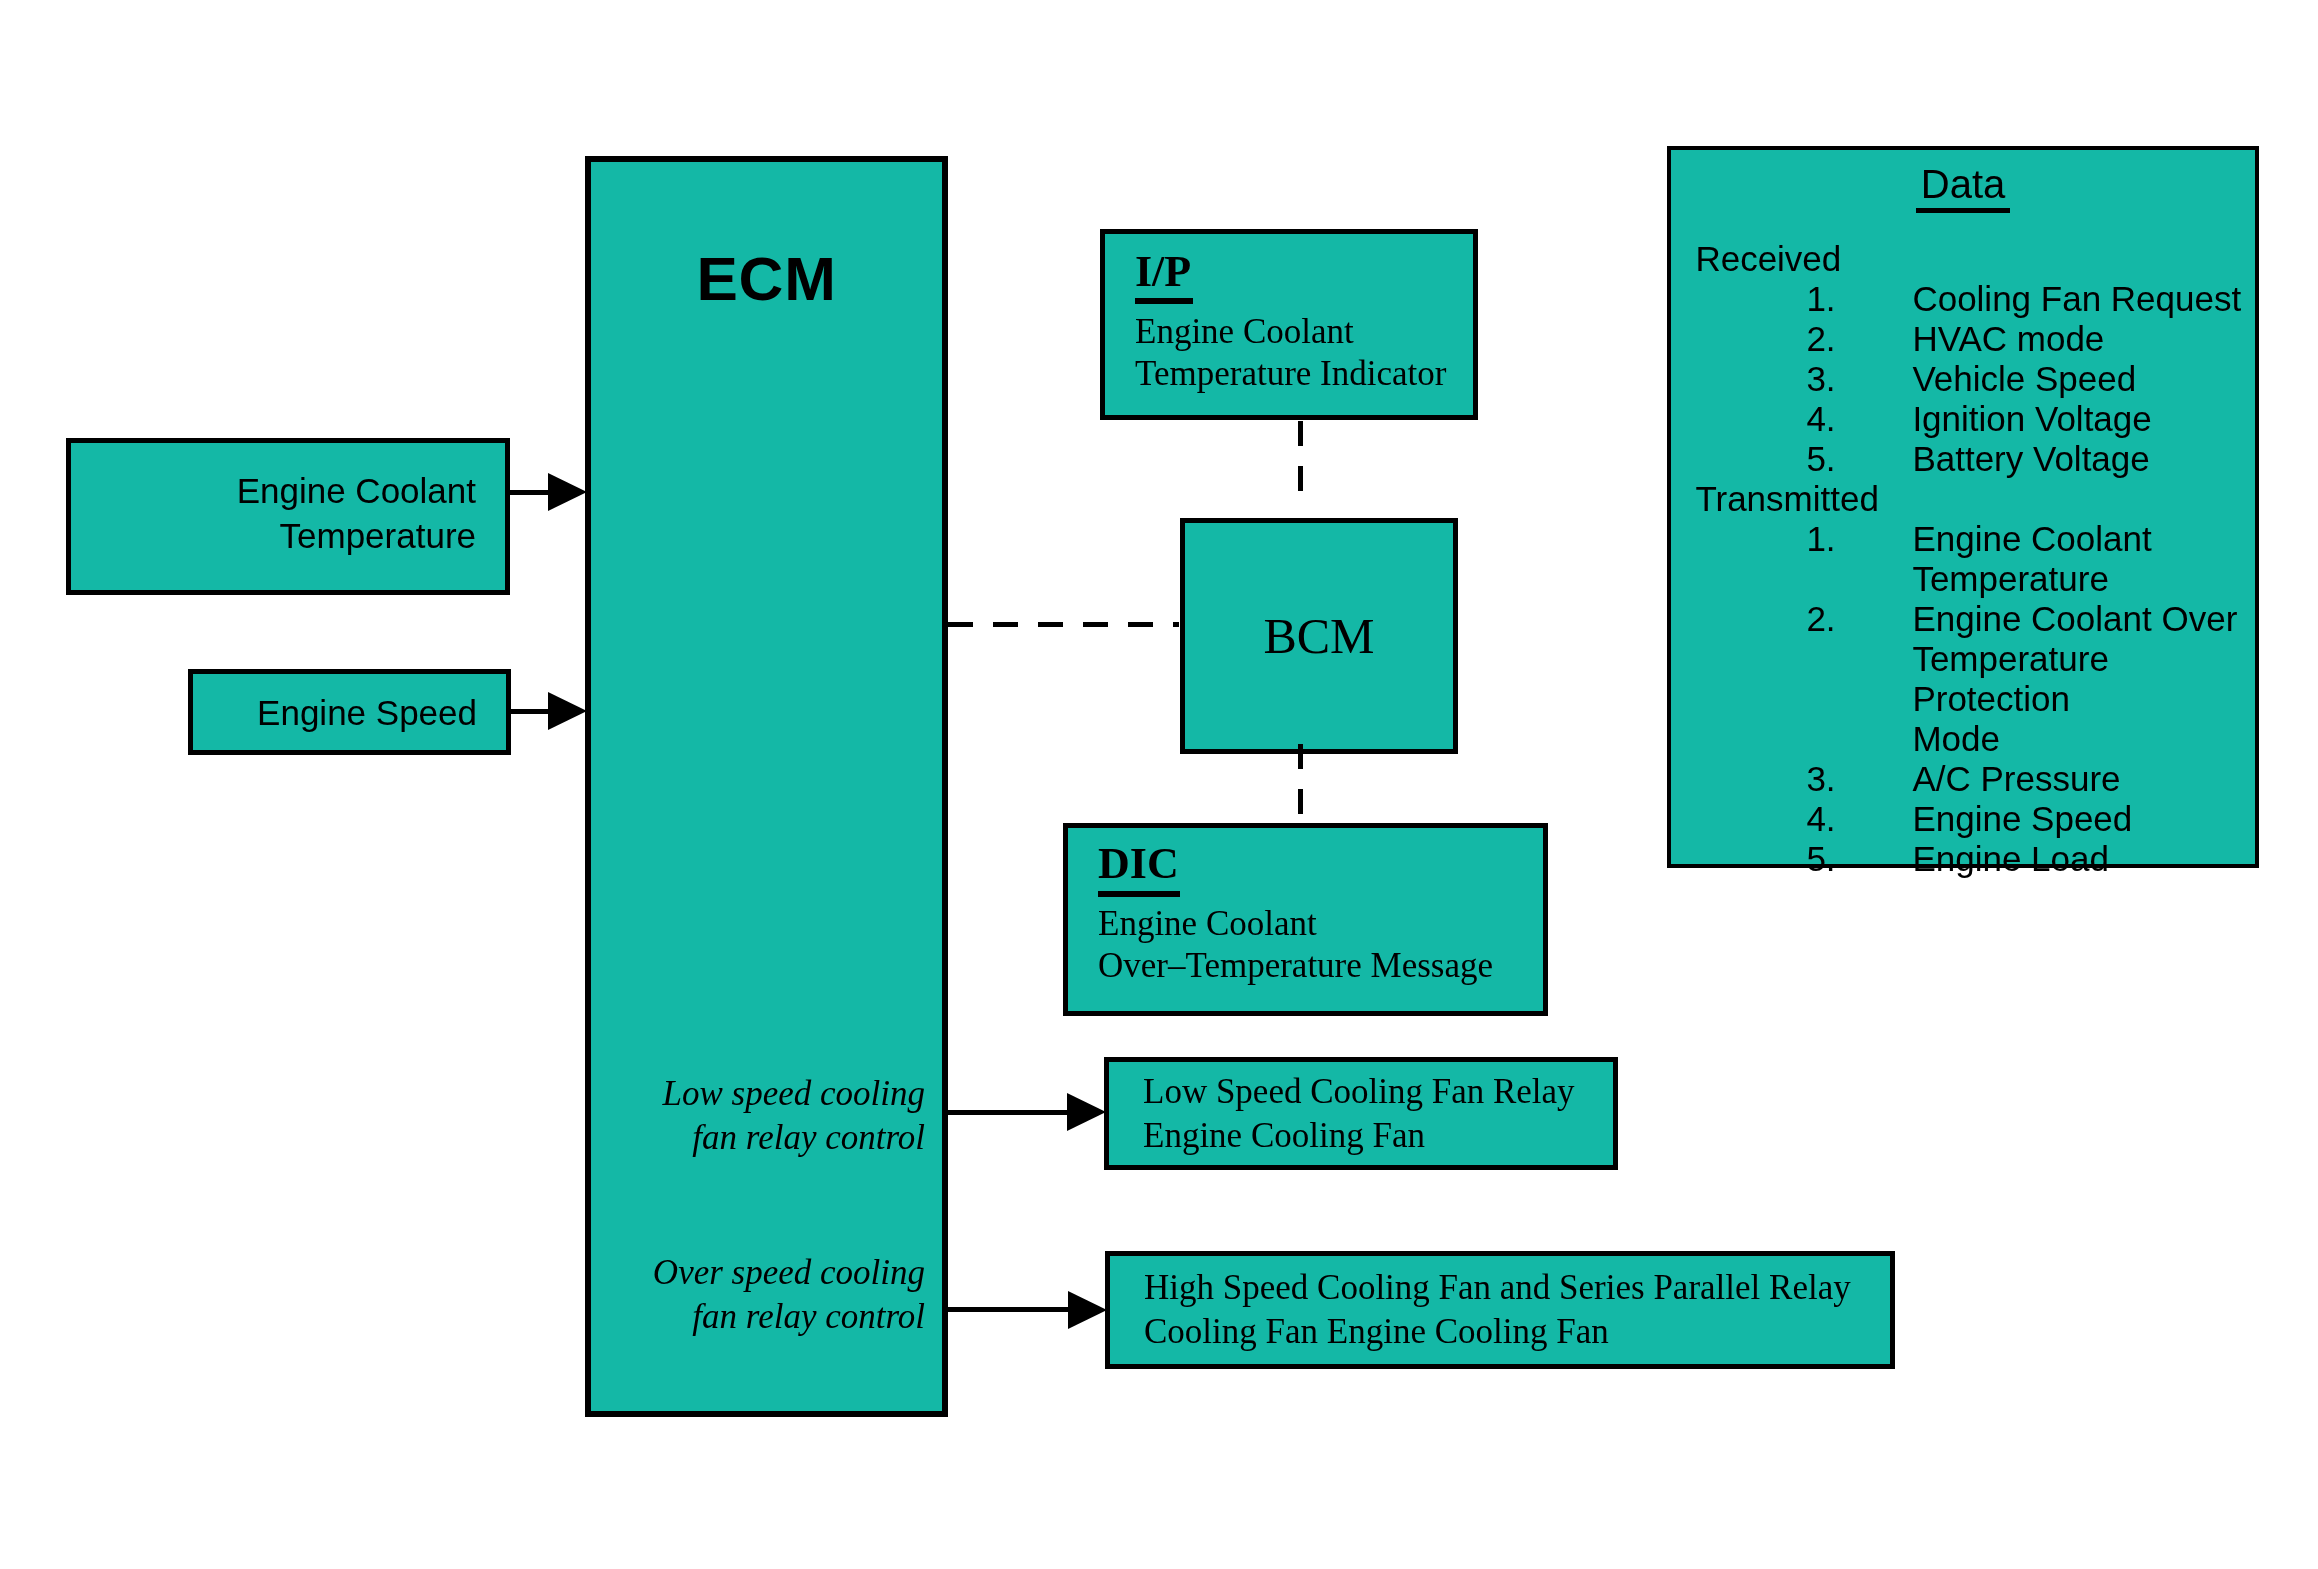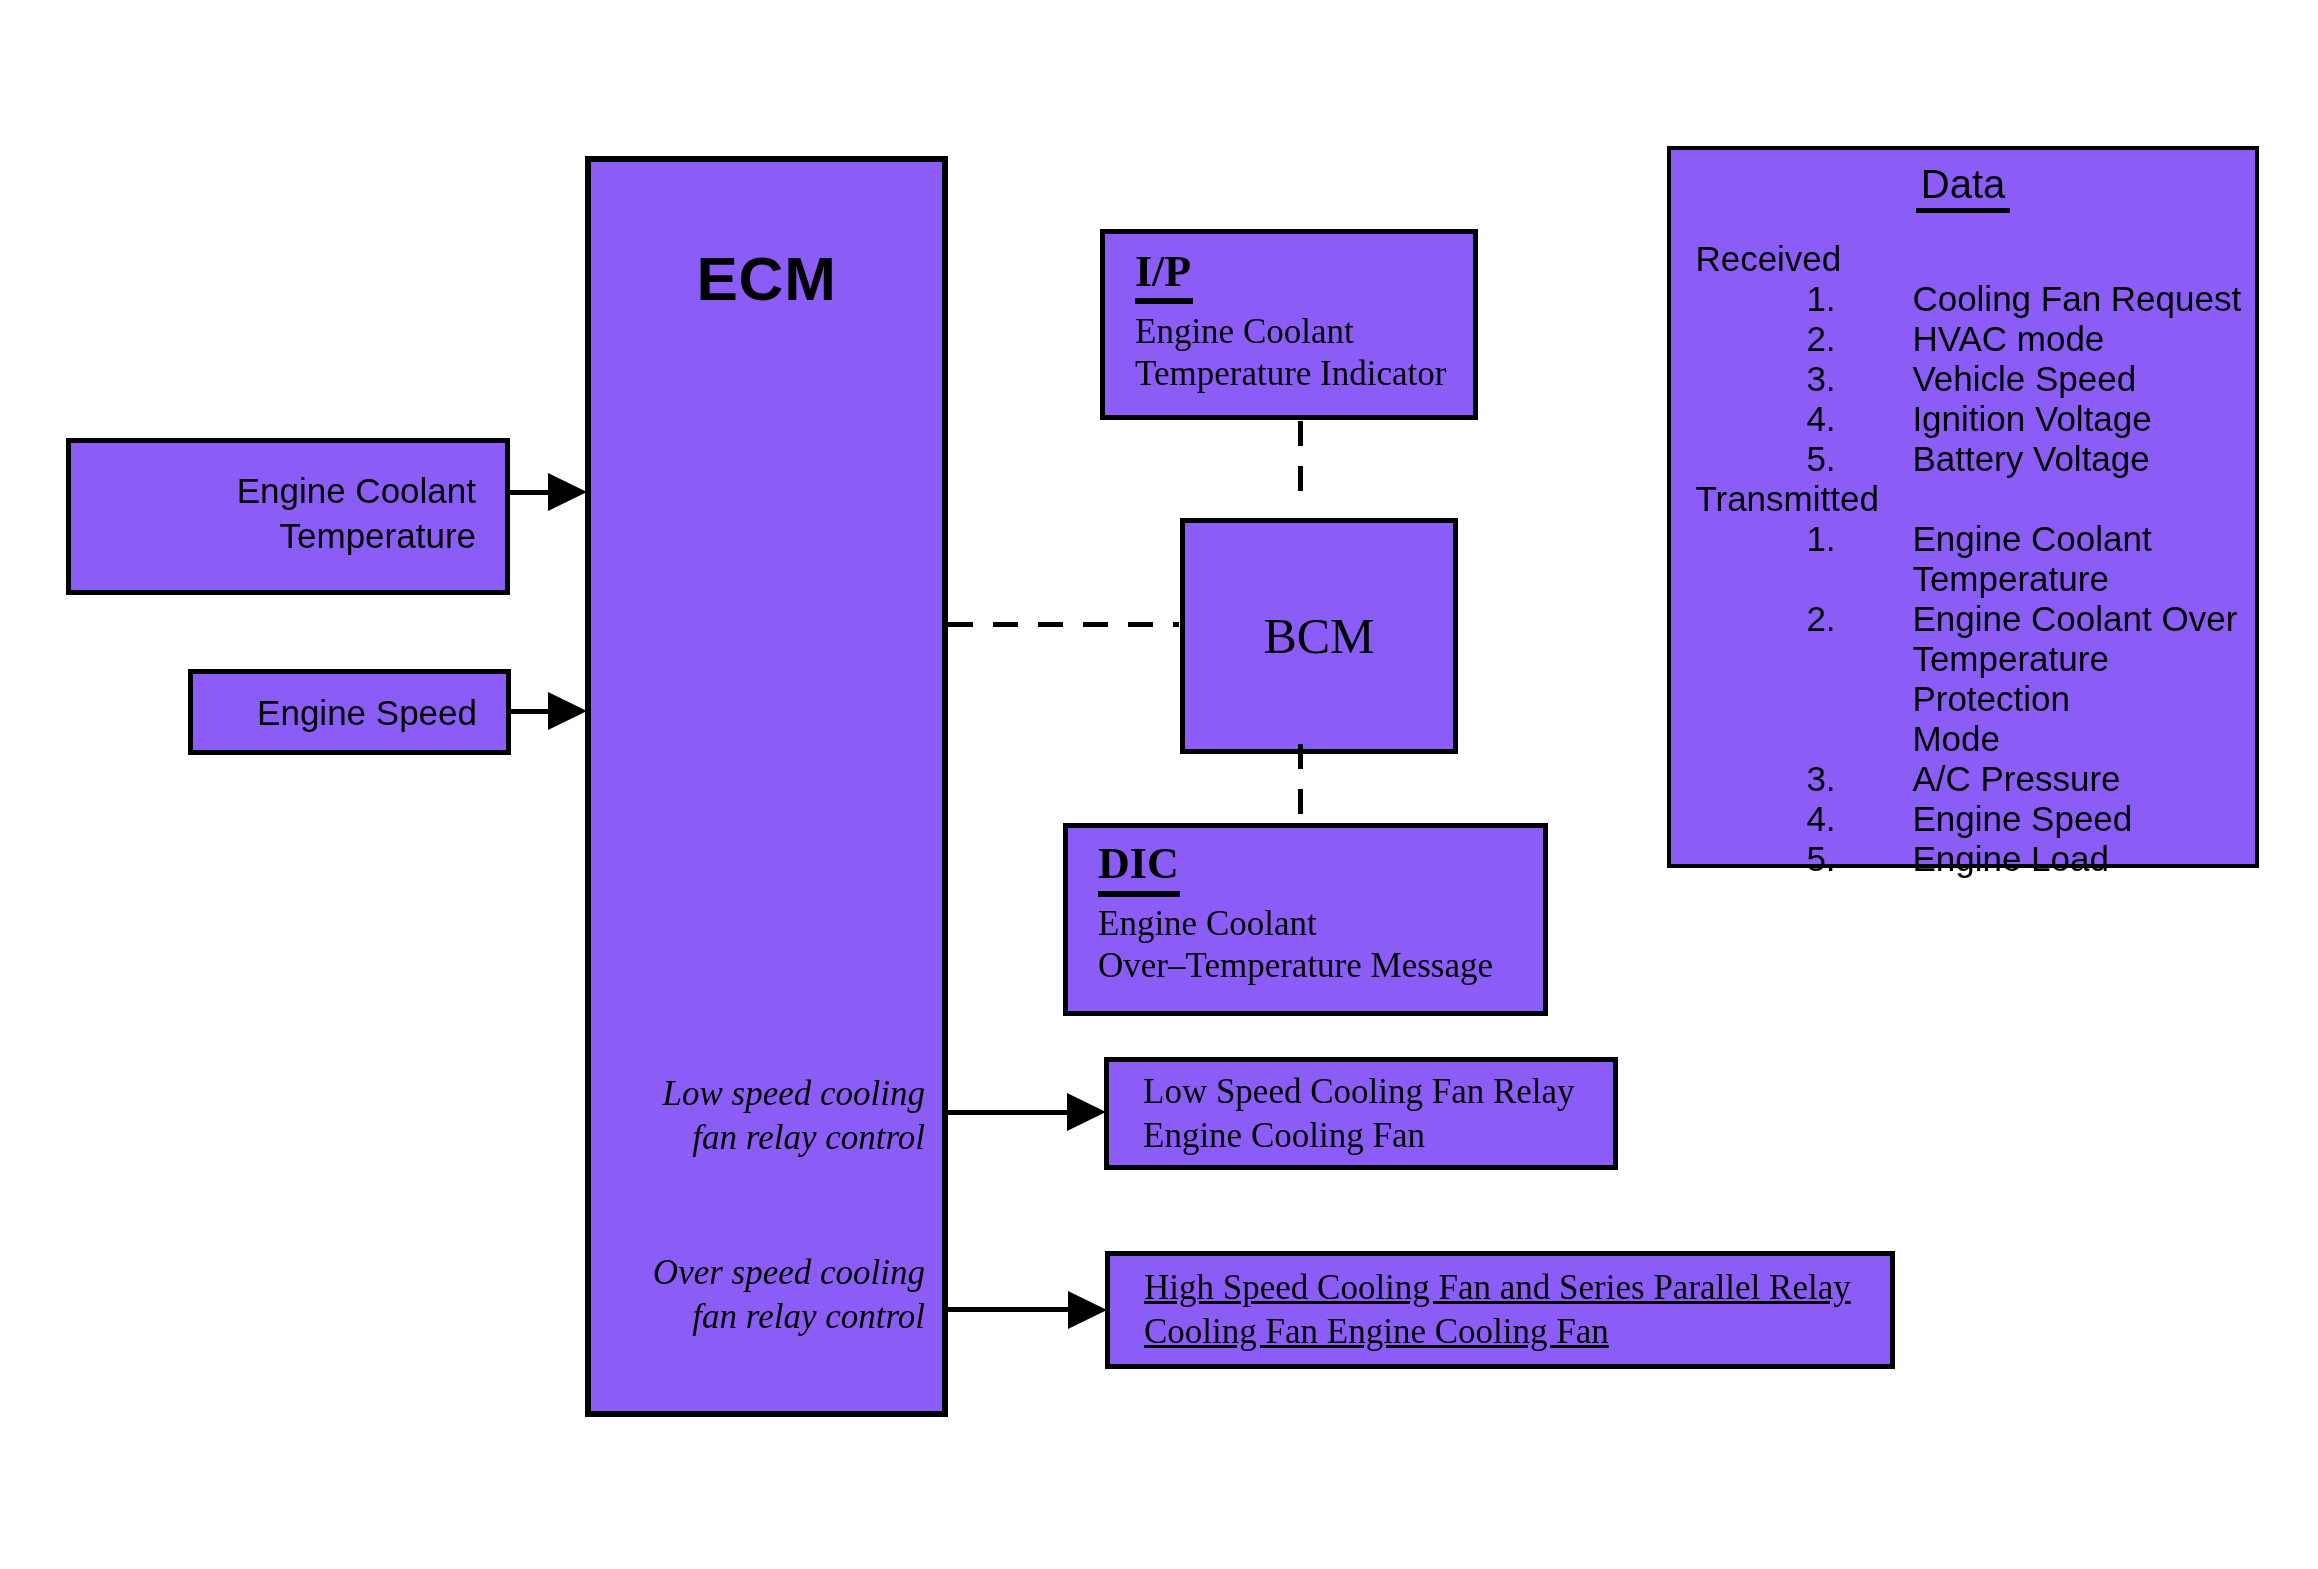--- a/index.html
+++ b/index.html
@@ -1,18 +1,18 @@
 <!DOCTYPE html>
 <html style="font-size:13.5px"><head>
 <meta charset="utf-8">
 <style>
   html,body{margin:0;padding:0;background:#ffffff;}
   #canvas{position:relative;width:2319px;height:1570px;background:#ffffff;
           font-family:"Liberation Sans",sans-serif;color:#000;overflow:hidden;}
-  .box{position:absolute;background:#8b5cf6;border:5px solid #000;box-sizing:border-box;}
+  .box{position:absolute;background:#14b8a6;border:5px solid #000;box-sizing:border-box;}
 
   
   #ecm{left:585px;top:156px;width:363px;height:1261px;border-width:6.7px;}
   #ecm-title{position:absolute;left:0;right:0;top:81px;text-align:center;
              font-size:62px;font-weight:bold;letter-spacing:0.8px;}
   .ecm-out-label{position:absolute;right:17px;width:330px;text-align:right;
                  font-family:"Liberation Serif",serif;font-size:35px;line-height:44px;font-style:italic;}
   #ecm-low-label{top:910px;}
   #ecm-high-label{top:1089px;}
 
@@ -29,21 +29,21 @@
   .utitle{display:inline-block;font-family:"Liberation Serif",serif;font-weight:bold;
           font-size:44px;border-bottom:6.7px solid #000;padding:0 1.7px 1.7px 0;margin-bottom:6.7px;}
   .serif-lines{font-family:"Liberation Serif",serif;font-size:35px;line-height:42px;}
   #bcm-box{left:1180px;top:506px;width:278px;height:236px;display:flex;
            align-items:center;justify-content:center;margin-top:12px;}
   #bcm-box .lbl{font-family:"Liberation Serif",serif;font-size:50px;}
   #dic-box{left:1063px;top:823px;width:485px;height:193px;padding:10px 0 0 30px;}
 
   
   #low-box{left:1104px;top:1057px;width:514px;height:113px;padding:8.4px 0 0 34px;}
-  #high-box{left:1105px;top:1251px;width:790px;height:118px;padding:10px 0 0 34px;text-decoration:underline;}
+  #high-box{left:1105px;top:1251px;width:790px;height:118px;padding:10px 0 0 34px;}
   #low-box .serif-lines,#high-box .serif-lines{line-height:44px;}
 
   
   #data-box{left:1667px;top:146px;width:592px;height:722px;border-width:4.2px;}
   #data-title-wrap{position:absolute;left:0;right:0;top:11.8px;text-align:center;}
   #data-title{display:inline-block;font-size:40px;border-bottom:5px solid #000;
               padding:0 5px 1.7px 5px;}
   #data-content{position:absolute;left:24.4px;top:89px;right:8.4px;
                 font-size:35px;line-height:40px;}
   .dheading{}

